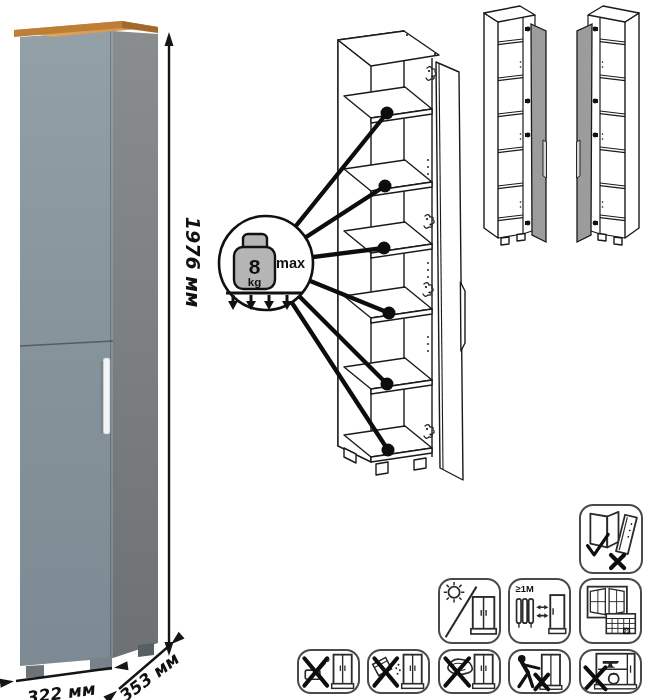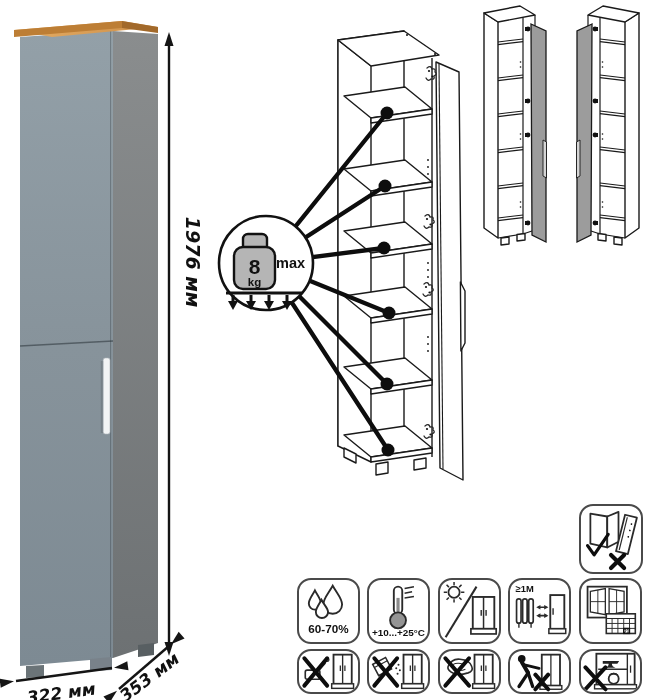--- a/index.html
+++ b/index.html
@@ -273,44 +273,21 @@
           <circle cx="51" cy="25" r="0.9" fill="#111"></circle>
           <circle cx="51" cy="32" r="0.9" fill="#111"></circle>
       </g>
       <g class="xmark" stroke-width="3.8">
         <line x1="32" y1="52" x2="46" y2="66"></line>
           <line x1="46" y1="52" x2="32" y2="66"></line>
       </g>
     </svg>
   </div>
 
-  <div class="icon-box" style="left:297px;top:578px;width:63px;height:66px">
-    <svg viewBox="0 0 63 66">
-      <g fill="#fff" stroke="#2a2a2a" stroke-width="2">
-        <path d="M17,11 C14,17 10.5,20.5 10.5,25 a6.5,6.5 0 0 0 13,0 C23.5,20.5 20,17 17,11 Z"></path>
-        <path d="M36,6 C31,15 26,19.5 26,26 a10,10 0 0 0 20,0 C46,19.5 41,15 36,6 Z"></path>
-        <path d="M24,21 C21,27 18,30 18,34 a6.5,6.5 0 0 0 13,0 C31,30 27,27 24,21 Z"></path>
-      </g>
-      <text class="ic-label" x="31.5" y="57" text-anchor="middle">60-70%</text>
-    </svg>
-  </div>
-
-  <div class="icon-box" style="left:367px;top:578px;width:63px;height:66px">
-    <svg viewBox="0 0 63 66">
-      <rect x="26.5" y="7" width="9" height="29" rx="4.5" fill="#fff" stroke="#2a2a2a" stroke-width="2"></rect>
-      <rect x="29.3" y="19" width="3.4" height="19" fill="#8b8b8b"></rect>
-      <circle cx="31" cy="43" r="8.5" fill="#949494" stroke="#2a2a2a" stroke-width="2"></circle>
-      <g stroke="#2a2a2a" stroke-width="1.6">
-        <line x1="38" y1="9" x2="48" y2="7"></line>
-          <line x1="38" y1="14" x2="46" y2="12.5"></line>
-          <line x1="38" y1="19" x2="48" y2="17.5"></line>
-      </g>
-      <text class="ic-label-sm" x="31.5" y="60" text-anchor="middle">+10...+25°C</text>
-    </svg>
-  </div>
+
 
   <div class="icon-box" style="left:438px;top:578px;width:63px;height:66px">
     <svg viewBox="0 0 63 66">
       <g>
         <circle cx="15" cy="13" r="6" fill="#fff" stroke="#2a2a2a" stroke-width="1.9"></circle>
         <g stroke="#2a2a2a" stroke-width="1.6">
           <line x1="15" y1="2" x2="15" y2="5.5"></line>
             <line x1="15" y1="20.5" x2="15" y2="24"></line>
           <line x1="4" y1="13" x2="7.5" y2="13"></line>
             <line x1="22.5" y1="13" x2="26" y2="13"></line>

